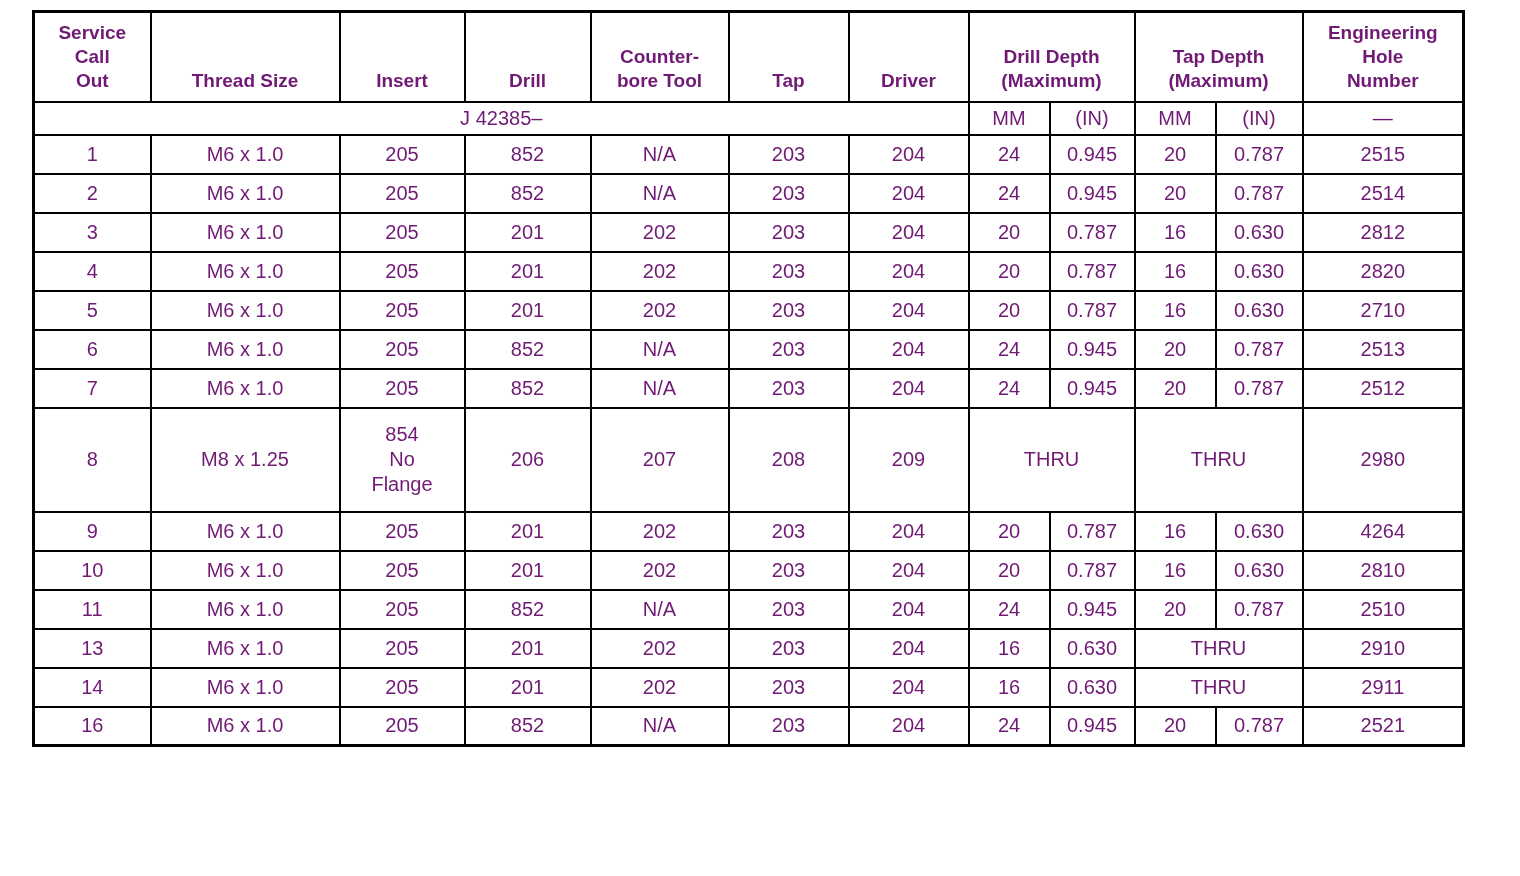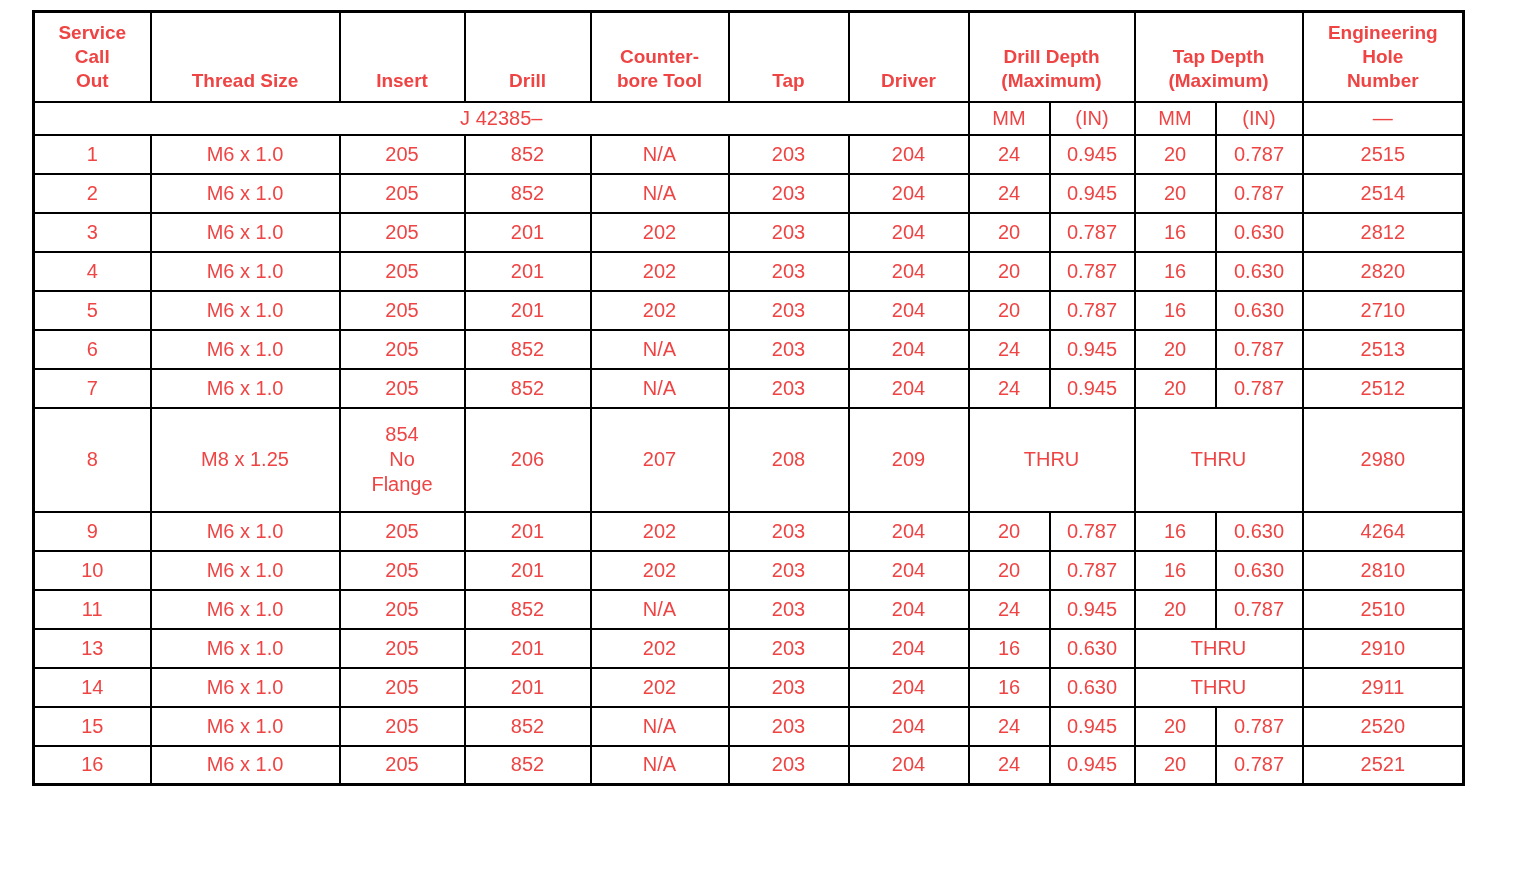--- a/index.html
+++ b/index.html
@@ -17,21 +17,21 @@
     height: 876px;
     background: #ffffff;
   }
   table.spec-table {
     position: absolute;
     left: 32px;
     top: 10px;
     border-collapse: collapse;
     table-layout: fixed;
     width: 1430px;
-    color: #ef4444;
+    color: #701a75;
   }
   table.spec-table th,
   table.spec-table td {
     border: 2px solid #000;
     text-align: center;
     padding: 0 3px;
     white-space: pre-line;
     overflow: hidden;
   }
   table.spec-table {
@@ -291,34 +291,20 @@
           <td>201</td>
           <td>202</td>
           <td>203</td>
           <td>204</td>
           <td>16</td>
           <td>0.630</td>
           <td colspan="2">THRU</td>
           <td>2911</td>
         </tr>
         <tr class="data-row">
-          <td>15</td>
-          <td>M6 x 1.0</td>
-          <td>205</td>
-          <td>852</td>
-          <td>N/A</td>
-          <td>203</td>
-          <td>204</td>
-          <td>24</td>
-          <td>0.945</td>
-          <td>20</td>
-          <td>0.787</td>
-          <td>2520</td>
-        </tr>
-        <tr class="data-row">
           <td>16</td>
           <td>M6 x 1.0</td>
           <td>205</td>
           <td>852</td>
           <td>N/A</td>
           <td>203</td>
           <td>204</td>
           <td>24</td>
           <td>0.945</td>
           <td>20</td>

